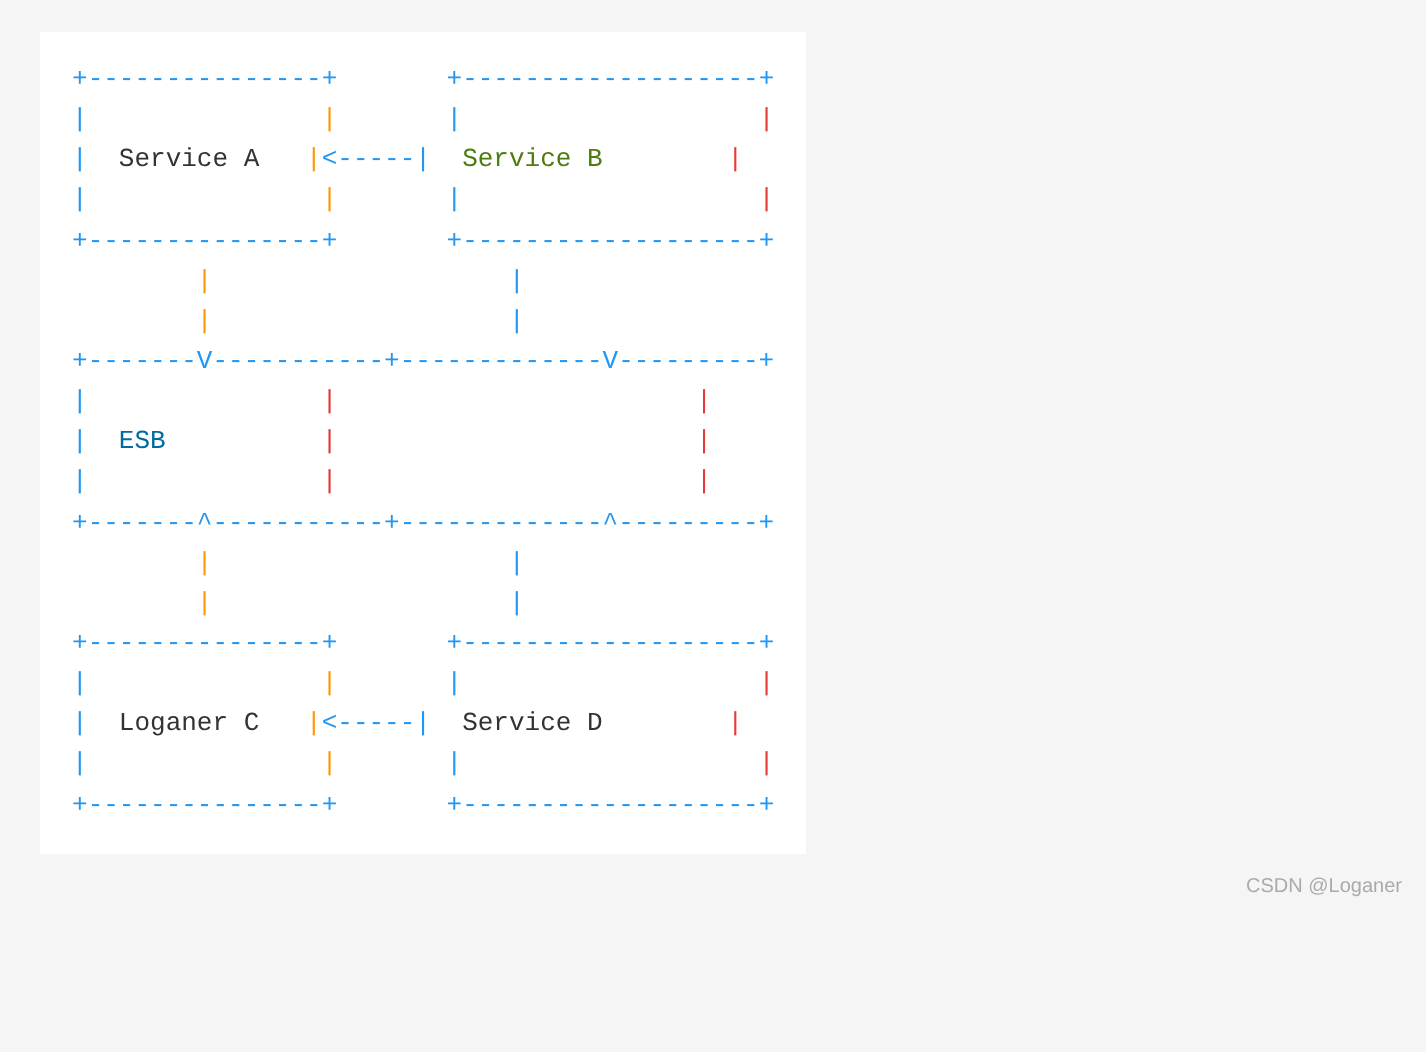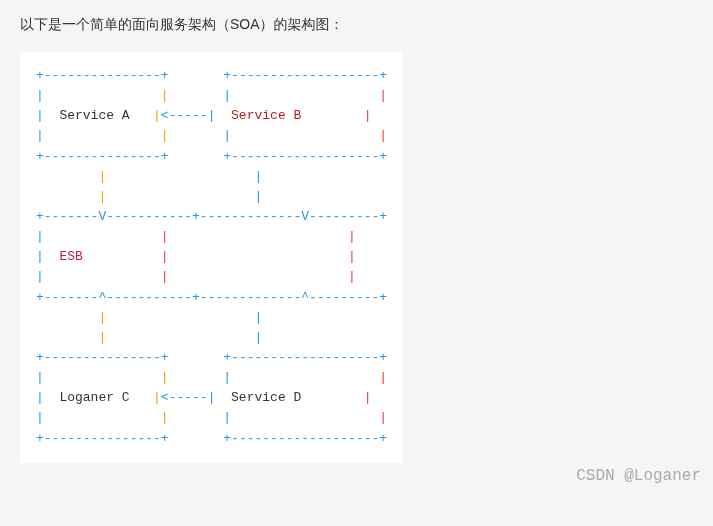--- a/index.html
+++ b/index.html
@@ -29,40 +29,39 @@
       background: white;
       padding: 14px 16px;
       border: none;
       display: inline-block;
     }
 
     .watermark {
       position: absolute;
       bottom: 8px;
       right: 12px;
-      font-size: 16px;
+      font-size: 10px;
       color: #aaa;
-      font-family: Liberation Mono, monospace;
+      font-family: Liberation Sans, sans-serif;
     }
   </style>
 </head>
 <body>
 
 <div class="container">
-  <div class="title">以下是一个简单的面向服务架构（SOA）的架构图：</div>
   <div class="diagram" id="diagram-render"><span style="color:#2196F3">+</span><span style="color:#2196F3">---------------</span><span style="color:#2196F3">+</span><span style="color:#333">       </span><span style="color:#2196F3">+</span><span style="color:#2196F3">-------------------</span><span style="color:#2196F3">+</span>
 <span style="color:#2196F3">|</span><span style="color:#333">               </span><span style="color:#FF9800">|</span><span style="color:#333">       </span><span style="color:#2196F3">|</span><span style="color:#333">                   </span><span style="color:#e53935">|</span>
-<span style="color:#2196F3">|</span><span style="color:#333">  Service A   </span><span style="color:#FF9800">|</span><span style="color:#2196F3">&lt;-----</span><span style="color:#2196F3">|</span><span style="color:#b91c1c">  Service B        </span><span style="color:#e53935">|</span>
+<span style="color:#2196F3">|</span><span style="color:#333">  Service A   </span><span style="color:#FF9800">|</span><span style="color:#2196F3">&lt;-----</span><span style="color:#2196F3">|</span><span style="color:#4d7c0f">  Service B        </span><span style="color:#e53935">|</span>
 <span style="color:#2196F3">|</span><span style="color:#333">               </span><span style="color:#FF9800">|</span><span style="color:#333">       </span><span style="color:#2196F3">|</span><span style="color:#333">                   </span><span style="color:#e53935">|</span>
 <span style="color:#2196F3">+</span><span style="color:#2196F3">---------------</span><span style="color:#2196F3">+</span><span style="color:#333">       </span><span style="color:#2196F3">+</span><span style="color:#2196F3">-------------------</span><span style="color:#2196F3">+</span>
 <span style="color:#333">        </span><span style="color:#FF9800">|</span><span style="color:#333">                   </span><span style="color:#2196F3">|</span><span style="color:#333">            </span>
 <span style="color:#333">        </span><span style="color:#FF9800">|</span><span style="color:#333">                   </span><span style="color:#2196F3">|</span><span style="color:#333">            </span>
 <span style="color:#2196F3">+</span><span style="color:#2196F3">-------V-----------</span><span style="color:#2196F3">+</span><span style="color:#2196F3">-------------V---------</span><span style="color:#2196F3">+</span>
 <span style="color:#2196F3">|</span><span style="color:#333">               </span><span style="color:#e53935">|</span><span style="color:#333">                       </span><span style="color:#e53935">|</span>
-<span style="color:#2196F3">|</span><span style="color:#be185d">  ESB          </span><span style="color:#e53935">|</span><span style="color:#333">                       </span><span style="color:#e53935">|</span>
+<span style="color:#2196F3">|</span><span style="color:#0369a1">  ESB          </span><span style="color:#e53935">|</span><span style="color:#333">                       </span><span style="color:#e53935">|</span>
 <span style="color:#2196F3">|</span><span style="color:#333">               </span><span style="color:#e53935">|</span><span style="color:#333">                       </span><span style="color:#e53935">|</span>
 <span style="color:#2196F3">+</span><span style="color:#2196F3">-------^-----------</span><span style="color:#2196F3">+</span><span style="color:#2196F3">-------------^---------</span><span style="color:#2196F3">+</span>
 <span style="color:#333">        </span><span style="color:#FF9800">|</span><span style="color:#333">                   </span><span style="color:#2196F3">|</span><span style="color:#333">            </span>
 <span style="color:#333">        </span><span style="color:#FF9800">|</span><span style="color:#333">                   </span><span style="color:#2196F3">|</span><span style="color:#333">            </span>
 <span style="color:#2196F3">+</span><span style="color:#2196F3">---------------</span><span style="color:#2196F3">+</span><span style="color:#333">       </span><span style="color:#2196F3">+</span><span style="color:#2196F3">-------------------</span><span style="color:#2196F3">+</span>
 <span style="color:#2196F3">|</span><span style="color:#333">               </span><span style="color:#FF9800">|</span><span style="color:#333">       </span><span style="color:#2196F3">|</span><span style="color:#333">                   </span><span style="color:#e53935">|</span>
 <span style="color:#2196F3">|</span><span style="color:#333">  Loganer C   </span><span style="color:#FF9800">|</span><span style="color:#2196F3">&lt;-----</span><span style="color:#2196F3">|</span><span style="color:#333">  Service D        </span><span style="color:#e53935">|</span>
 <span style="color:#2196F3">|</span><span style="color:#333">               </span><span style="color:#FF9800">|</span><span style="color:#333">       </span><span style="color:#2196F3">|</span><span style="color:#333">                   </span><span style="color:#e53935">|</span>
 <span style="color:#2196F3">+</span><span style="color:#2196F3">---------------</span><span style="color:#2196F3">+</span><span style="color:#333">       </span><span style="color:#2196F3">+</span><span style="color:#2196F3">-------------------</span><span style="color:#2196F3">+</span></div>
   <div class="watermark">CSDN @Loganer</div>

